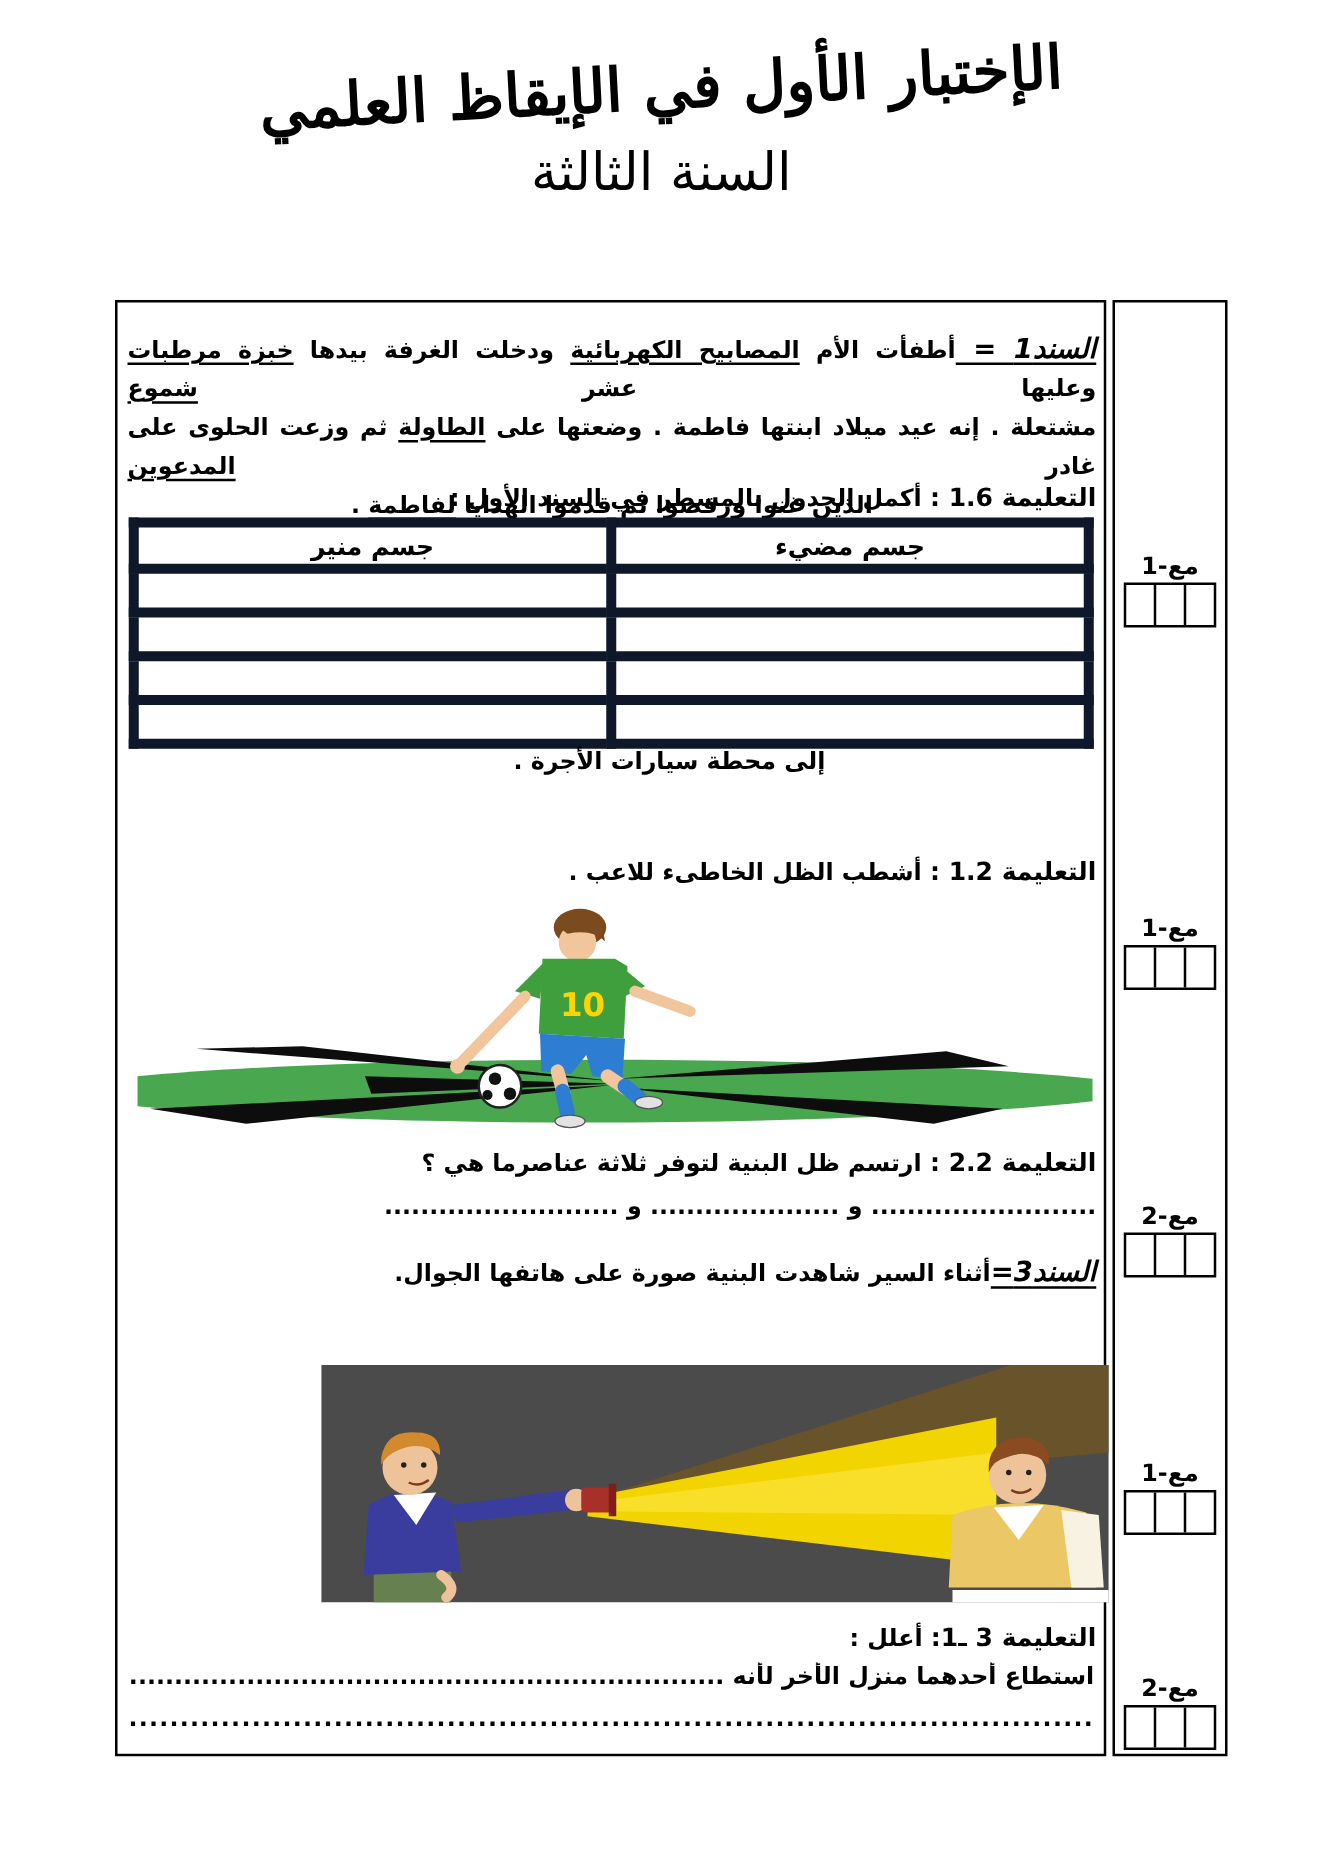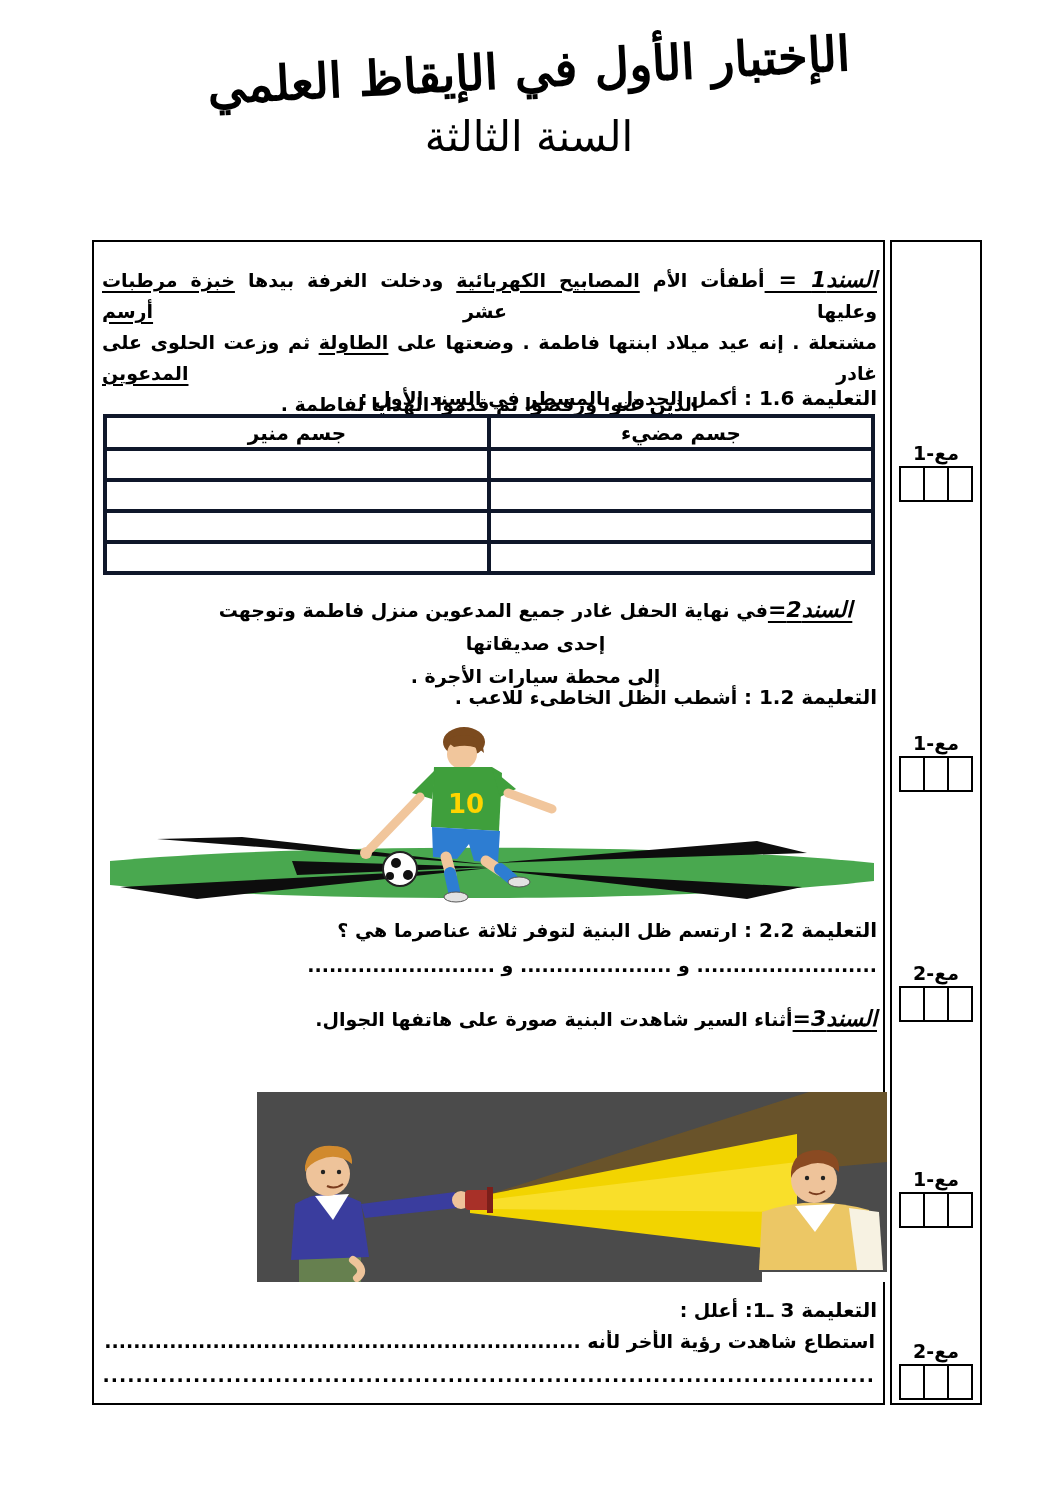--- a/index.html
+++ b/index.html
@@ -20,40 +20,40 @@
   .score-cells div:last-child{border-right:none;}
   .para{position:absolute;right:6px;left:8px;direction:rtl;font-weight:bold;font-size:19px;line-height:31px;}
   .pline{text-align:justify;text-align-last:justify;}
   .pline.center{text-align:center;text-align-last:center;}
   u{text-underline-offset:4px;text-decoration-thickness:2px;}
   .seg-m{font-style:italic;font-size:22px;}
   .instr{position:absolute;right:6px;direction:rtl;font-weight:bold;font-size:19px;white-space:nowrap;}
   .instr .lbl{font-size:20px;}
   
   table.q-table{position:absolute;top:172px;right:8px;width:772px;border-collapse:collapse;direction:rtl;}
-  table.q-table td,table.q-table th{border:4px solid #0f172a;font-weight:bold;font-size:20px;text-align:center;padding:0;}
+  table.q-table td,table.q-table th{border:8px solid #0f172a;font-weight:bold;font-size:20px;text-align:center;padding:0;}
   table.q-table th{height:29px;}
   table.q-table td{height:27px;}
   .s2-block{position:absolute;top:351px;right:6px;left:100px;direction:rtl;font-weight:bold;font-size:19px;line-height:33px;text-align:center;}
   .dots-line{position:absolute;right:6px;direction:rtl;font-weight:bold;font-size:19px;letter-spacing:1px;white-space:nowrap;overflow:hidden;left:180px;height:26px;}
   .ans-line{position:absolute;right:8px;left:10px;direction:rtl;font-weight:bold;font-size:19px;white-space:nowrap;overflow:hidden;height:26px;letter-spacing:1px;}
   svg{display:block;}
 </style>
 </head>
 <body>
 
 <div class="title-wrap">
   <div class="title-l1">الإختبار الأول في الإيقاظ العلمي</div><br>
   <div class="title-l2">السنة الثالثة</div>
 </div>
 
 <div class="main-box">
 
   <div class="para" style="top:22px;">
-    <div class="pline"><u class="seg-m">السند1 = </u><span> أطفأت الأم </span><u>المصابيح الكهربائية</u><span> ودخلت الغرفة بيدها </span><u>خبزة مرطبات</u><span> وعليها عشر </span><u>أرسم</u></div>
+    <div class="pline"><u class="seg-m">السند1 = </u><span> أطفأت الأم </span><u>المصابيح الكهربائية</u><span> ودخلت الغرفة بيدها </span><u>خبزة مرطبات</u><span> وعليها عشر </span><u>شموع</u></div>
     <div class="pline"><span>مشتعلة . إنه عيد ميلاد ابنتها فاطمة . وضعتها على </span><u>الطاولة</u><span> ثم وزعت الحلوى على غادر </span><u>المدعوين</u></div>
     <div class="pline center"><span>الذين غنوا ورقصوا ثم قدموا الهدايا </span><u>لفاطمة</u><span> .</span></div>
   </div>
 
   <div class="instr" style="top:144px;">
     <span class="lbl">التعليمة 1.6 :</span>
     <span>أكمل الجدول بالمسطر في السند الأول :</span>
   </div>
 
   <table class="q-table">
@@ -75,21 +75,20 @@
           <td></td>
         </tr>
     <tr>
           <td></td>
           <td></td>
         </tr>
   </tbody>
     </table>
 
   <div class="s2-block">
-    <div><u class="seg-m">السند2=</u><span>في نهاية الحفل غادر جميع المدعوين منزل فاطمة وتوجهت إحدى صديقاتها</span></div>
     <div><span>إلى محطة سيارات الأجرة .</span></div>
   </div>
 
   <div class="instr" style="top:443px;">
     <span class="lbl">التعليمة 1.2 :</span>
     <span>أشطب الظل الخاطىء للاعب .</span>
   </div>
 
   <svg class="abs" style="top:471px;left:8px;" width="780" height="192" viewBox="0 0 780 192">
 
@@ -177,21 +176,21 @@
     </g>
     <rect x="505" y="180" width="125" height="10" fill="#ffffff"></rect>
   </svg>
 
   <div class="instr" style="top:1056px;">
     <span class="lbl">التعليمة 3 ـ1:</span>
     <span>أعلل :</span>
   </div>
 
   <div class="ans-line" style="top:1088px;">
-    <span>استطاع شاهدت رؤية الأخر لأنه </span><span>......................................................................</span>
+    <span>استطاع أحدهما منزل الأخر لأنه </span><span>......................................................................</span>
   </div>
   <div class="ans-line" style="top:1122px;">
     <span>...............................................................................................................</span>
   </div>
 
 </div>
 
 <div class="score-col">
   <div class="score-block" style="top:200px;">
     <div class="score-label">مع-1</div>

